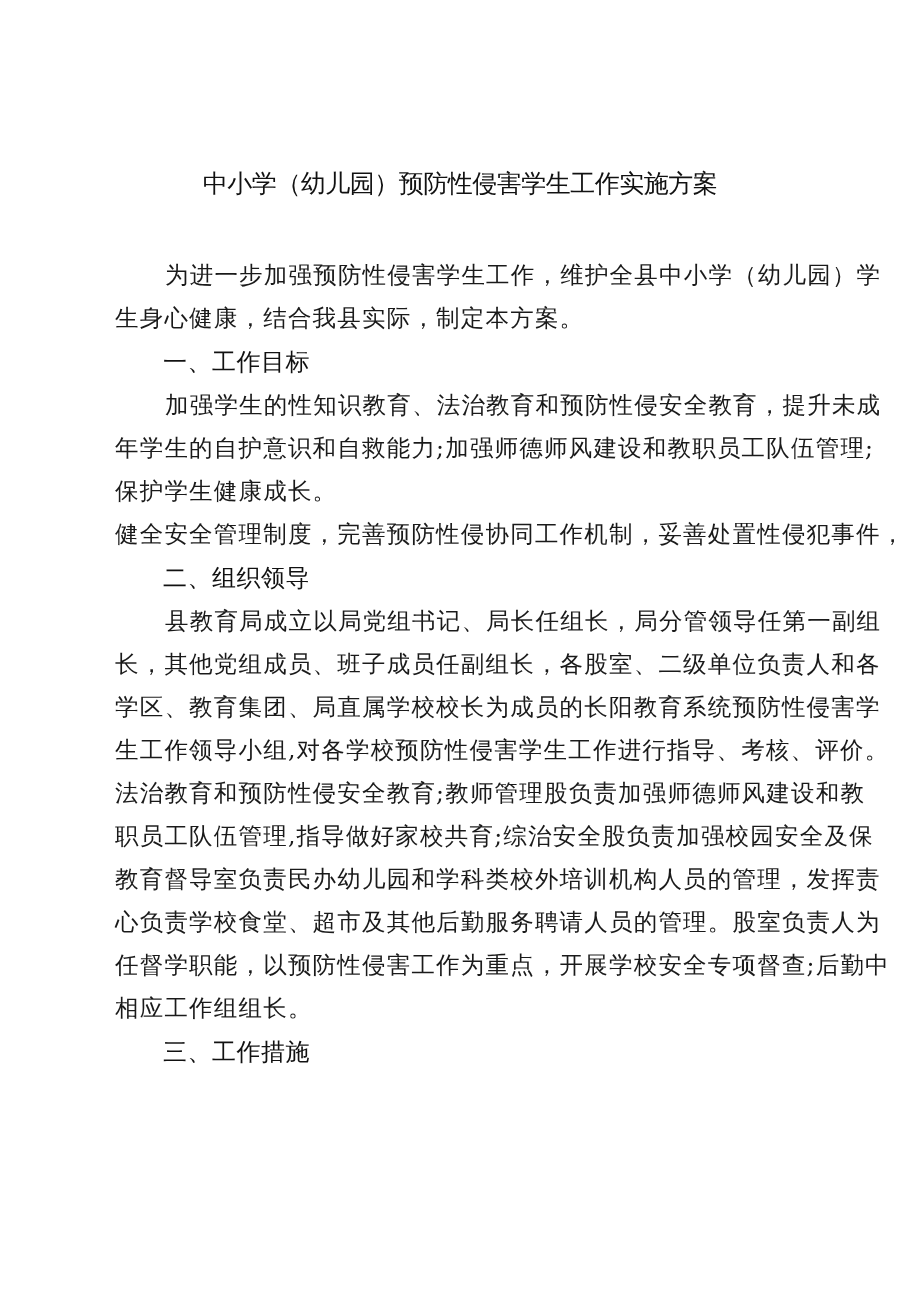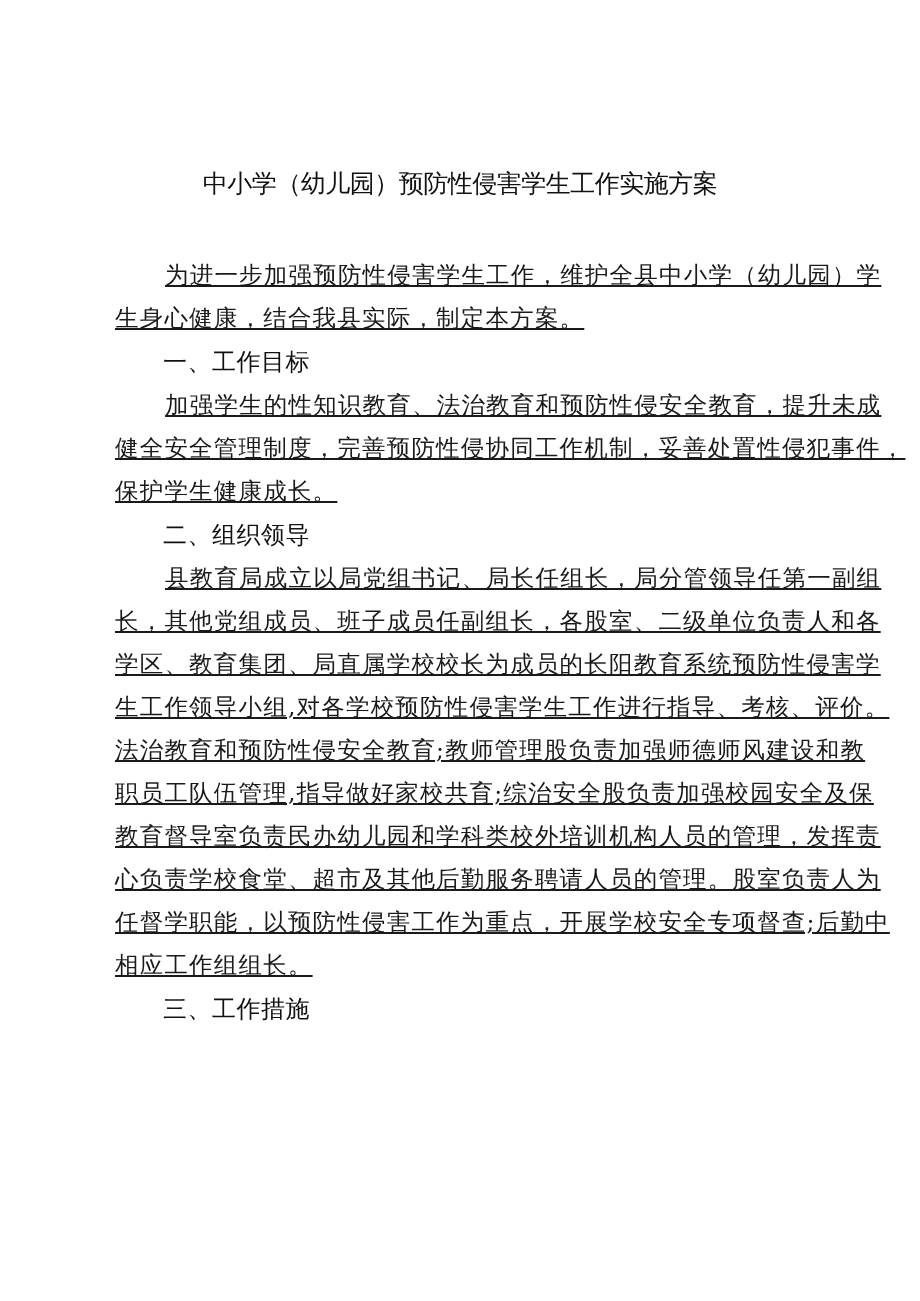--- a/index.html
+++ b/index.html
@@ -7,21 +7,21 @@
   .page { position: absolute; left: 0; top: 0; width: 920px; height: 1301px; background: #fff; }
   .title {
     position: absolute; left: 0; top: 166px; width: 920px; text-align: center;
     font-family: "DejaVu Sans", sans-serif; font-size: 25px; color: #111;
     letter-spacing: -0.5px; line-height: 36px;
   }
   .body {
     position: absolute; left: 115px; top: 254px; width: 720px;
     font-family: "DejaVu Serif", serif; font-size: 23.5px; color: #1a1a1a;
   }
-  .line { height: 43px; line-height: 43px; white-space: nowrap; letter-spacing: 1.2px; text-decoration: underline; }
+  .line { height: 43px; line-height: 43px; white-space: nowrap; letter-spacing: 1.2px; }
   .line.justify { text-align: justify; text-align-last: justify; }
   .indent { padding-left: 50px; }
   .heading {
     font-family: Liberation Serif, serif; font-size: 24px; height: 44px; line-height: 44px;
     padding-left: 48px; color: #111; letter-spacing: 0.5px; white-space: nowrap;
   }
 </style>
 </head>
 <body>
 
@@ -31,22 +31,23 @@
   <div class="body">
 
     <div>
       <div class="line justify indent">为进一步加强预防性侵害学生工作，维护全县中小学（幼儿园）学</div>
       <div class="line">生身心健康，结合我县实际，制定本方案。</div>
     </div>
 
     <div class="heading">一、工作目标</div>
     <div>
       <div class="line justify indent">加强学生的性知识教育、法治教育和预防性侵安全教育，提升未成</div>
+      <div class="line justify">年学生的自护意识和自救能力;加强师德师风建设和教职员工队伍管理;</div>
+      <div class="line">保护学生健康成长。</div>
       <div class="line justify">健全安全管理制度，完善预防性侵协同工作机制，妥善处置性侵犯事件，</div>
-      <div class="line">保护学生健康成长。</div>
     </div>
 
     <div class="heading">二、组织领导</div>
     <div>
       <div class="line justify indent">县教育局成立以局党组书记、局长任组长，局分管领导任第一副组</div>
       <div class="line justify">长，其他党组成员、班子成员任副组长，各股室、二级单位负责人和各</div>
       <div class="line justify">学区、教育集团、局直属学校校长为成员的长阳教育系统预防性侵害学</div>
       <div class="line justify">生工作领导小组,对各学校预防性侵害学生工作进行指导、考核、评价。</div>
     </div>
     <div>

